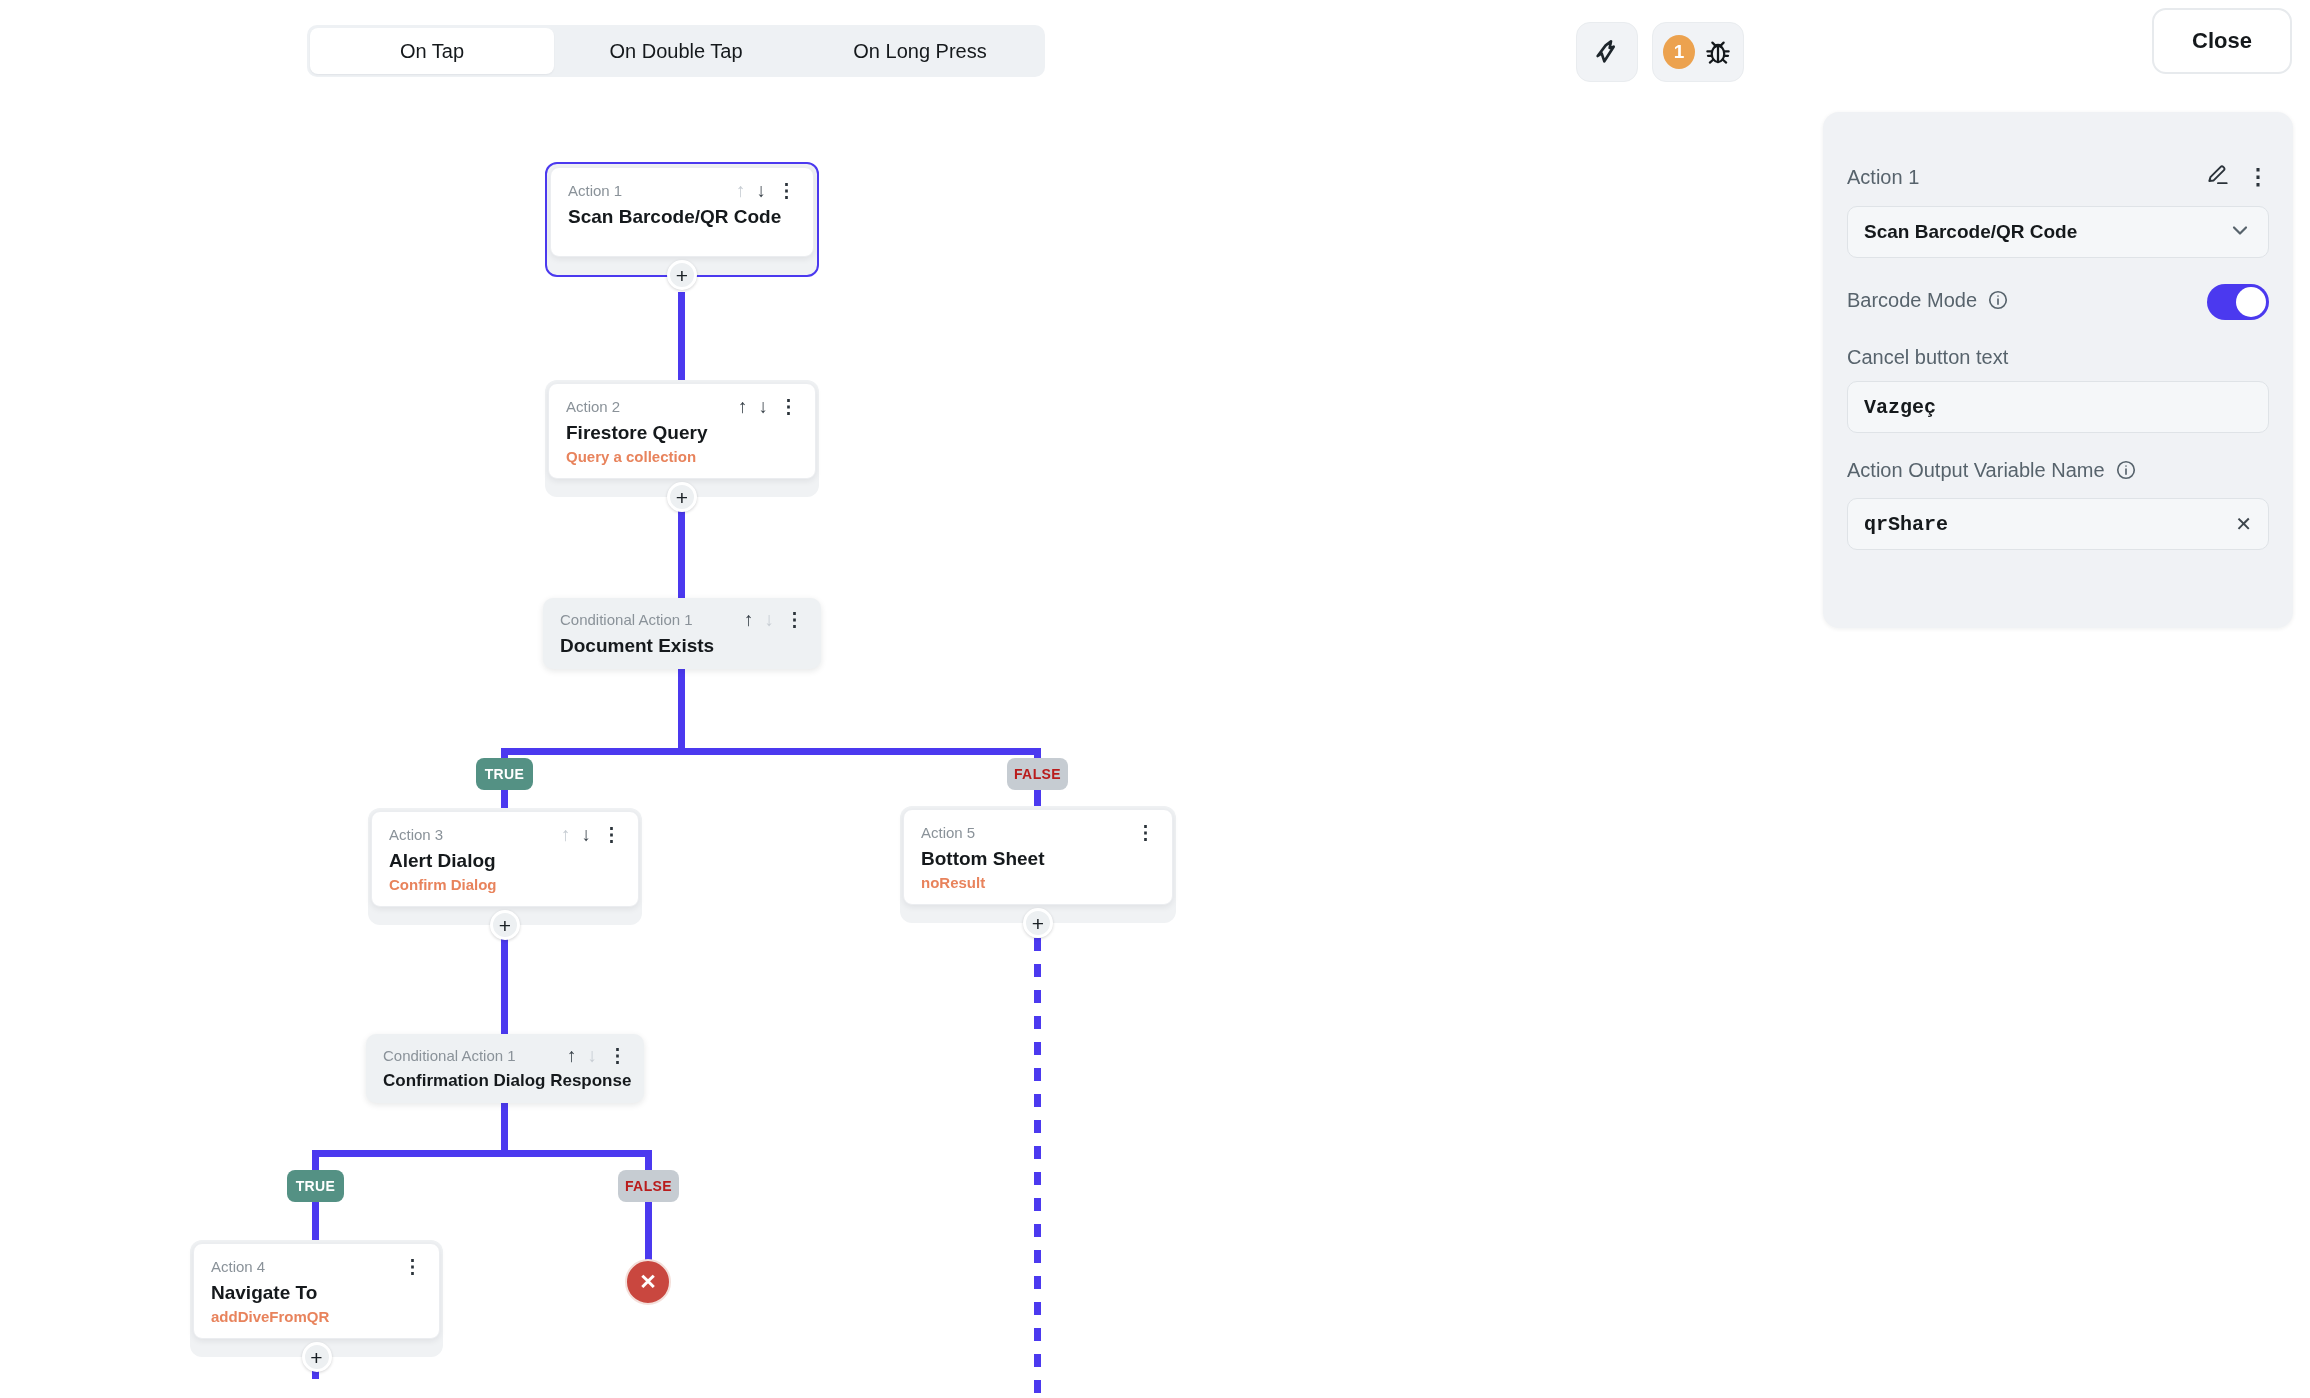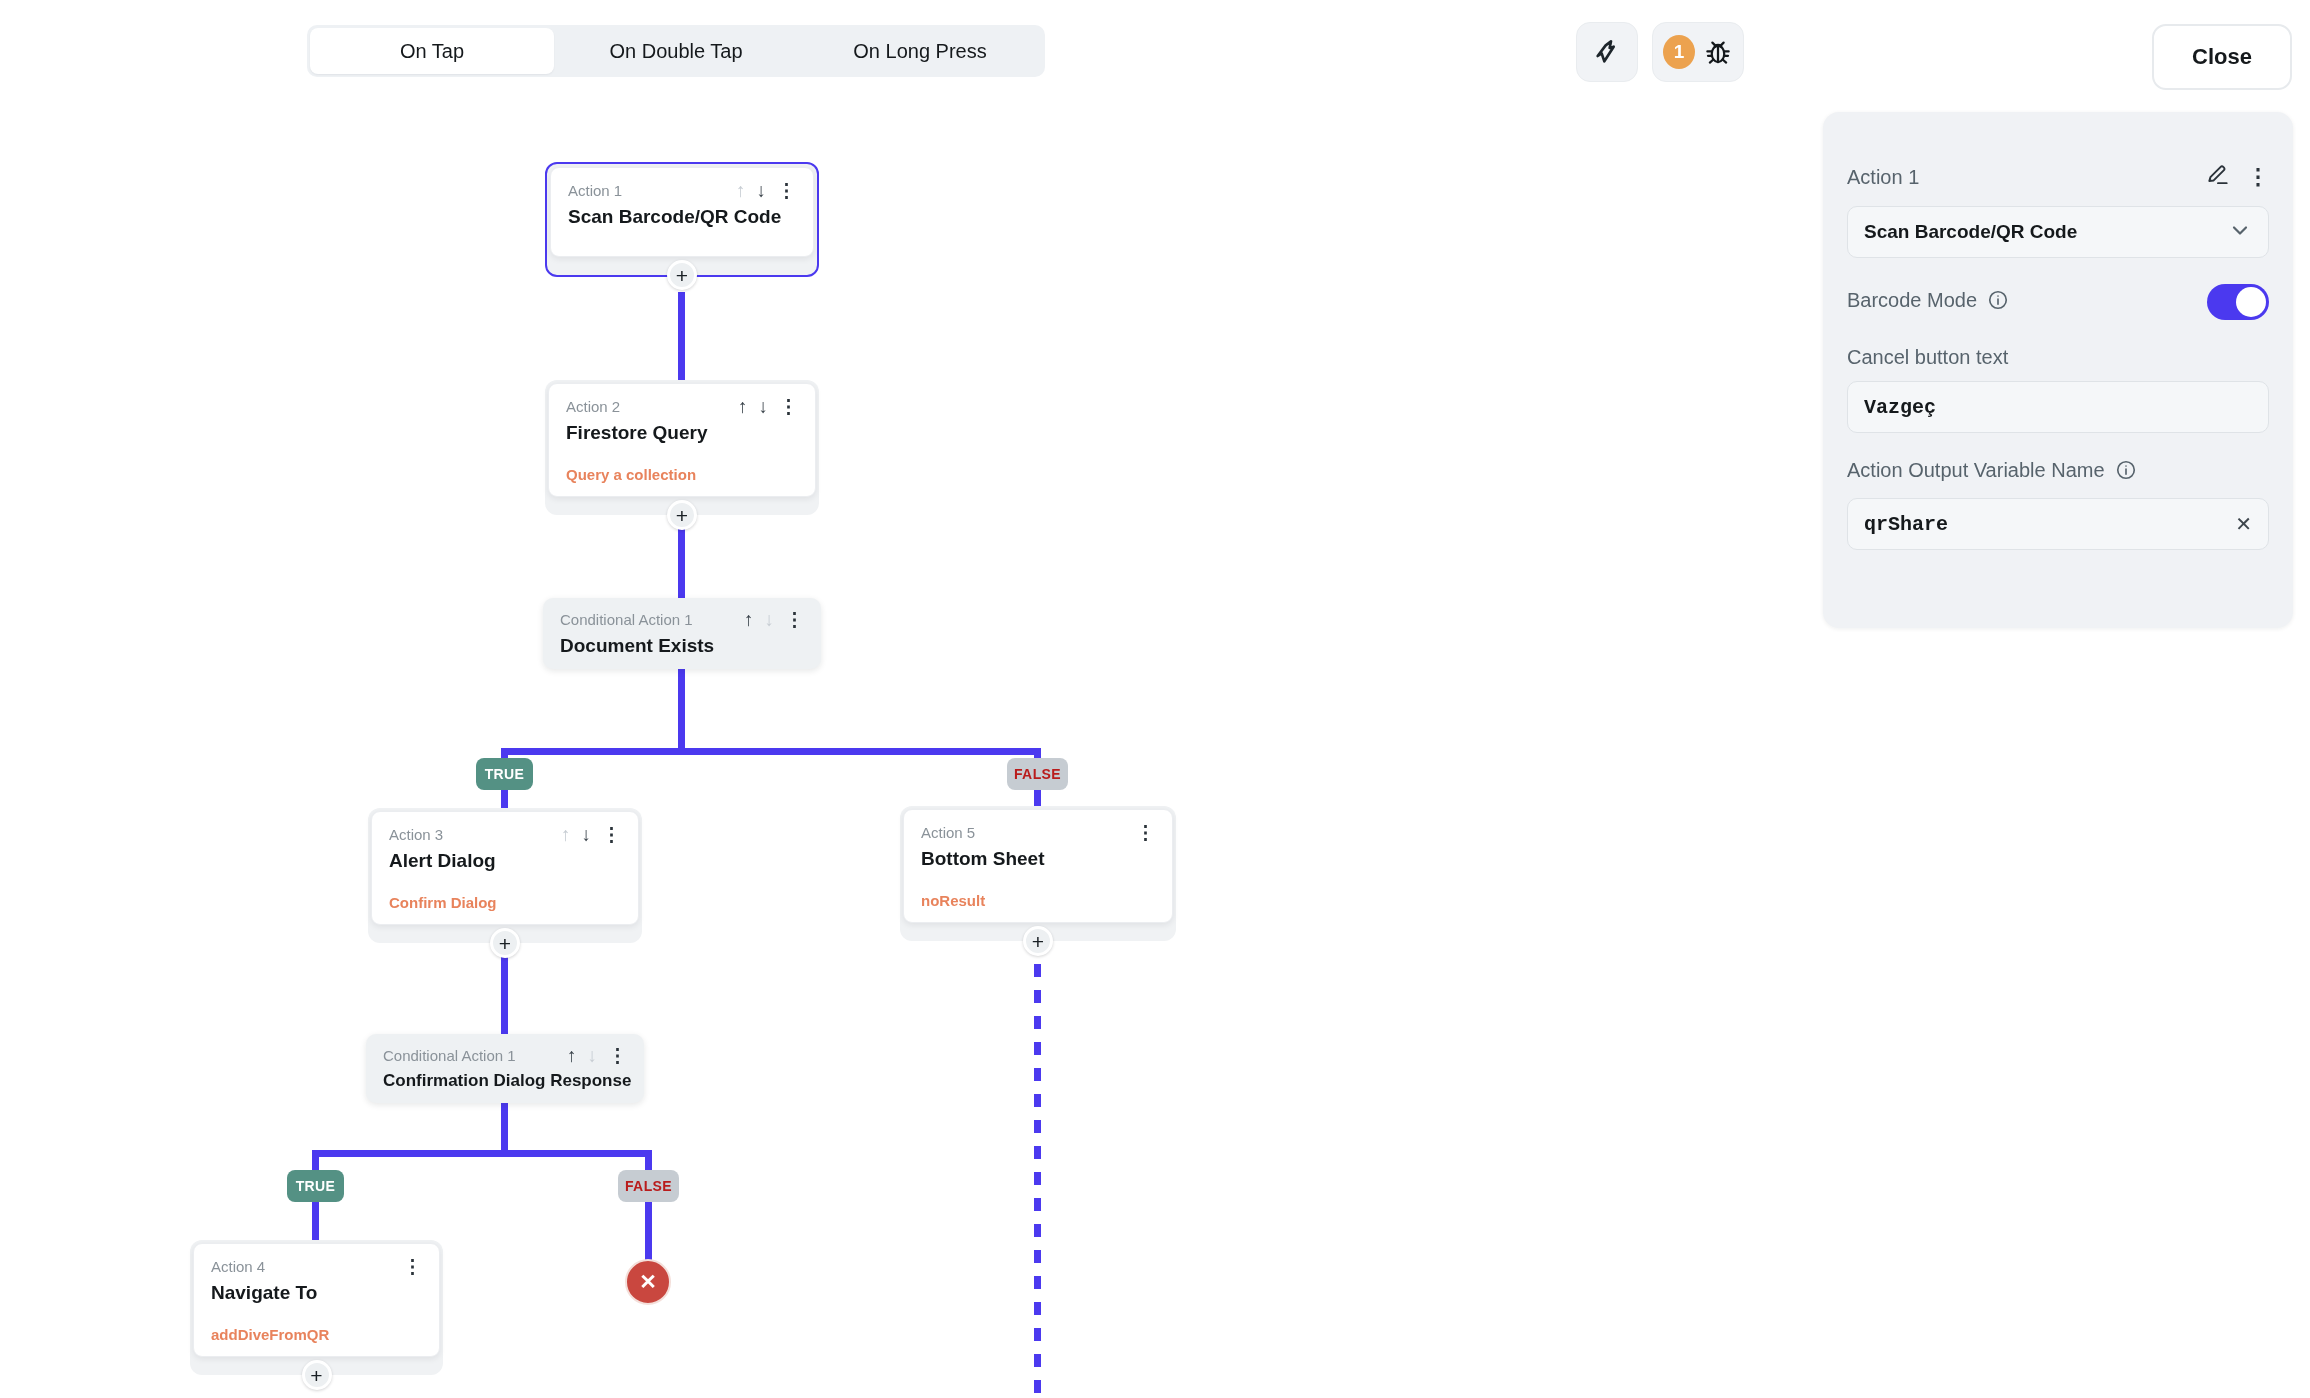--- a/index.html
+++ b/index.html
@@ -22,21 +22,21 @@
   .tabbar{position:absolute;left:307px;top:25px;width:738px;height:52px;background:#EEF1F4;border-radius:10px;display:flex;align-items:stretch;padding:3px}
   .tab{flex:1;display:flex;align-items:center;justify-content:center;font-size:20px;font-weight:500;color:#15191C;border-radius:8px;cursor:pointer}
   .tab.active{background:#fff;box-shadow:0 1px 2px rgba(20,24,28,.06)}
 
   .toolbtn{position:absolute;top:22px;height:60px;background:#F1F3F6;border:1px solid #E9ECEF;border-radius:14px;display:flex;align-items:center;justify-content:center;gap:8px;cursor:pointer}
   .toolbtn svg{display:block}
   #btn-flow{left:1576px;width:62px}
   #btn-debug{left:1652px;width:92px;padding:0 10px}
   .count-badge{width:34px;height:34px;border-radius:50%;background:#ECA24F;color:#fff;font-size:19px;font-weight:700;display:flex;align-items:center;justify-content:center}
 
-  .close-btn{position:absolute;left:2152px;top:24px;width:140px;height:66px;background:#fff;border:2px solid #E7EAED;border-radius:14px;font-size:22px;font-weight:600;color:#15191C;display:flex;align-items:center;justify-content:center;cursor:pointer}
+  .close-btn{position:absolute;left:2152px;top:8px;width:140px;height:66px;background:#fff;border:2px solid #E7EAED;border-radius:14px;font-size:22px;font-weight:600;color:#15191C;display:flex;align-items:center;justify-content:center;cursor:pointer}
 
   
   .panel{position:absolute;left:1823px;top:112px;width:470px;height:516px;background:var(--panel-bg);border-radius:16px;box-shadow:0 1px 4px rgba(20,24,28,.07);padding:26px 24px}
   .panel-head{display:flex;align-items:flex-start;justify-content:space-between}
   .panel-title{font-size:26px;font-weight:700;color:var(--orange);padding-top:10px}
   .icon-sq{width:56px;height:56px;background:#F7F8FA;border:1px solid #E6E9EC;border-radius:14px;display:flex;align-items:center;justify-content:center;cursor:pointer}
   .action-row{display:flex;align-items:center;justify-content:space-between;margin-top:24px}
   .action-label{font-size:20px;color:var(--gray-txt)}
   .row-icons{display:flex;align-items:center;gap:16px}
   .kebab{font-size:22px;font-weight:700;color:#2B333A;line-height:1;cursor:pointer}
@@ -62,21 +62,21 @@
   .node-wrap.selected{border:2px solid var(--purple)}
   .node-card{background:#fff;border:1px solid var(--card-border);border-radius:9px;box-shadow:0 2px 6px rgba(23,28,34,.08);padding:13px 17px}
   .cond-card{position:absolute;background:#EEF1F3;border-radius:10px;box-shadow:0 2px 6px rgba(23,28,34,.10);padding:12px 17px;z-index:2}
   .node-head{display:flex;align-items:center;justify-content:space-between}
   .kicker{font-size:15px;color:var(--kicker)}
   .node-icons{display:flex;align-items:center;gap:11px}
   .arrow{font-size:19px;color:#3A434B;line-height:1;cursor:pointer}
   .arrow.disabled{color:var(--disabled)}
   .node-kebab{font-size:19px;font-weight:700;color:#2B333A;line-height:1;cursor:pointer}
   .node-title{margin-top:6px;font-size:19px;font-weight:700;color:#15191C;white-space:nowrap}
-  .node-sub{margin-top:22px;font-size:15px;font-weight:700;color:var(--orange)}
+  .node-sub{margin-top:4px;font-size:15px;font-weight:700;color:var(--orange)}
   .plus-btn{position:absolute;left:50%;bottom:-15px;transform:translateX(-50%);width:30px;height:30px;border-radius:50%;background:#EDF0F2;border:3px solid #fff;box-shadow:0 1px 3px rgba(20,24,28,.18);display:flex;align-items:center;justify-content:center;font-size:21px;color:#1A2025;cursor:pointer;z-index:3;line-height:1}
 
   .badge{position:absolute;height:32px;border-radius:8px;display:flex;align-items:center;justify-content:center;font-size:14px;font-weight:700;letter-spacing:.4px;z-index:3}
   .badge.true{background:#549184;color:#fff}
   .badge.false{background:#C6CCD2;color:#b91c1c}
 
   .terminate{position:absolute;width:46px;height:46px;border-radius:50%;background:#C9473F;border:2px solid #F4DFDA;color:#fff;font-size:21px;font-weight:700;display:flex;align-items:center;justify-content:center;z-index:3;cursor:pointer}
 </style>
 </head>
 <body>

